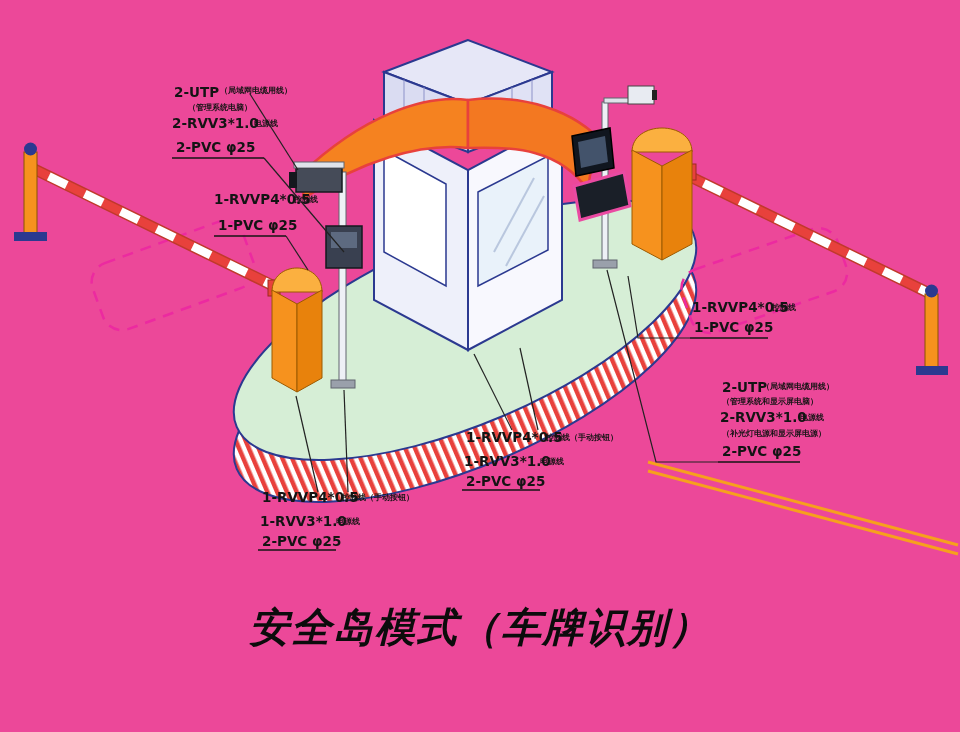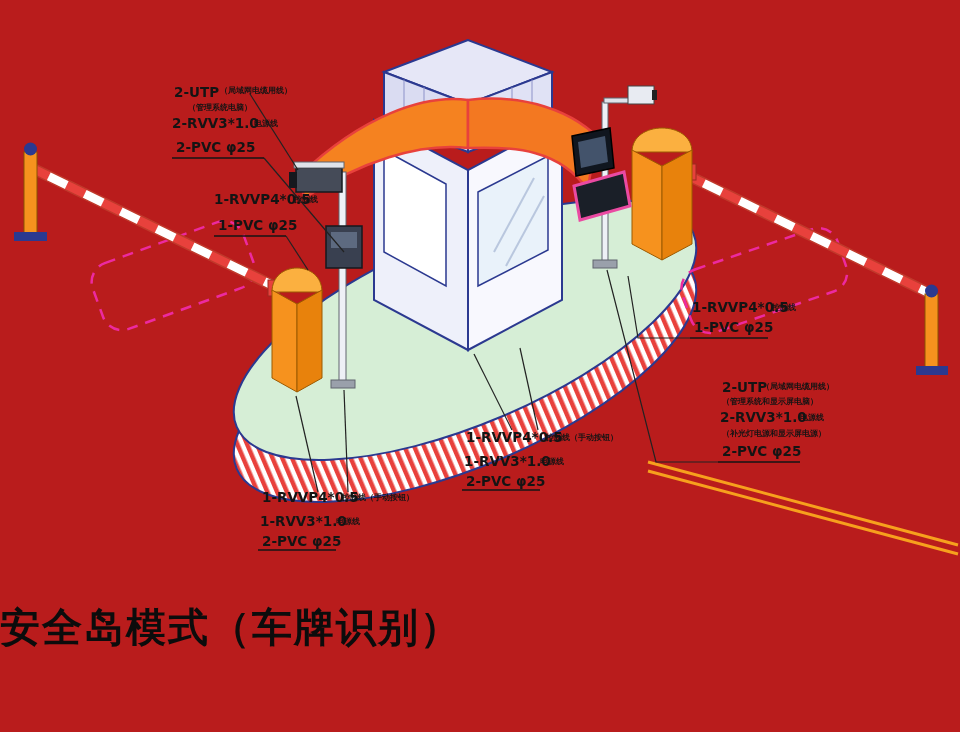--- a/index.html
+++ b/index.html
@@ -1,19 +1,19 @@
 <!DOCTYPE html>
 <html><head>
 <meta charset="utf-8">
 <style>
   html,body{margin:0;padding:0;background:#ffffff;}
-  .stage{position:relative;width:960px;height:732px;background:#b91c1c;overflow:hidden;
+  .stage{position:relative;width:960px;height:732px;background:#ec4899;overflow:hidden;
          font-family:"DejaVu Sans",sans-serif;}
-  .title{position:absolute;left:0;top:600px;width:100%;text-align:left;
-         font-size:40px;font-weight:bold;color:#0c0c0c;letter-spacing:2px;}
+  .title{position:absolute;left:0;top:600px;width:100%;text-align:center;
+         font-size:40px;font-weight:bold;color:#0c0c0c;letter-spacing:2px;font-style:italic;}
   svg{position:absolute;left:0;top:0;}
   .lbl{font-family:"DejaVu Sans",sans-serif;font-size:13.5px;font-weight:700;fill:#141414;}
   .note{font-family:"DejaVu Sans",sans-serif;font-size:8px;font-weight:700;fill:#141414;}
   .leader{stroke:#222;stroke-width:1.2;fill:none;}
   .uline{stroke:#141414;stroke-width:1.5;}
 </style>
 </head>
 <body>
 
 <div class="stage">

